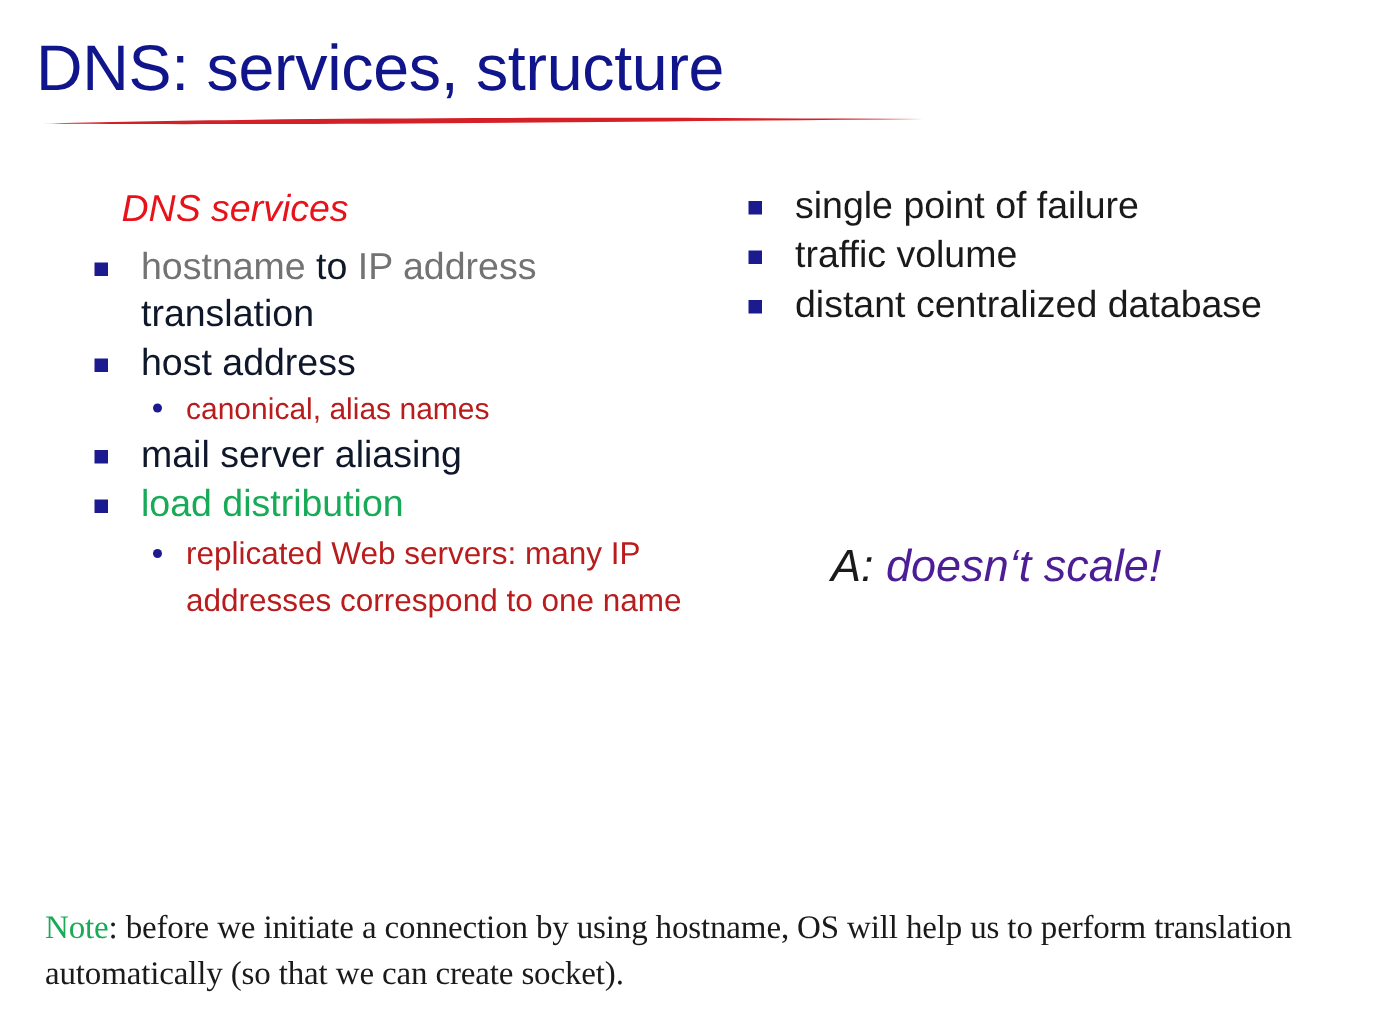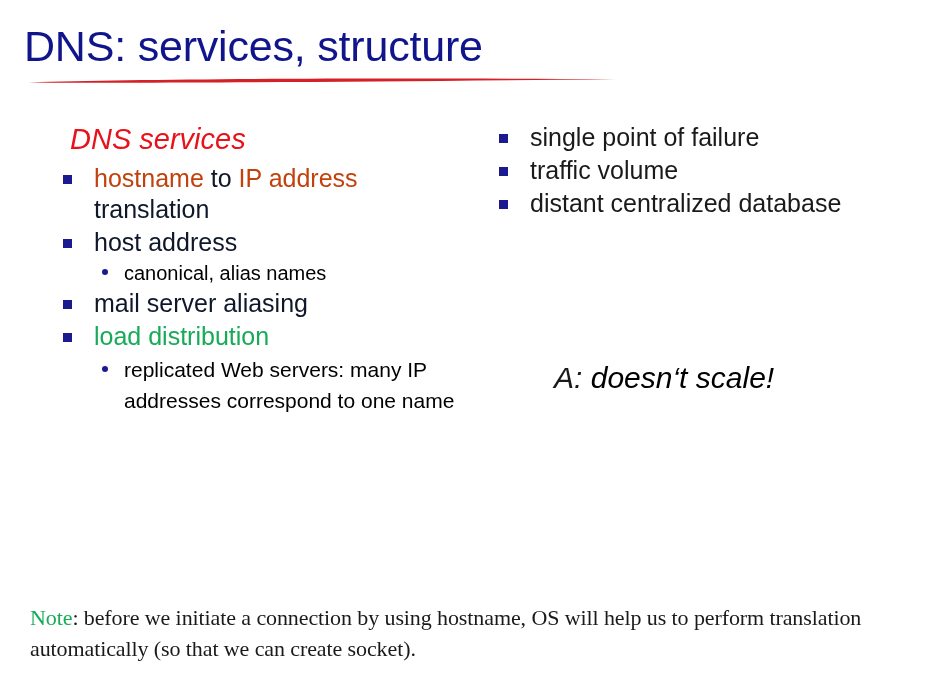--- a/index.html
+++ b/index.html
@@ -51,24 +51,24 @@
   .col {
     position: absolute;
     top: 122px;
   }
   .col-left  { left: 58px;  width: 400px; }
   .col-right { left: 494px; width: 420px; }
 
   .col-heading {
     font-family: "Liberation Sans", sans-serif;
     font-style: italic;
-    font-size: 29px;
+    font-size: 25px;
     line-height: 34px;
     color: #e8121a;
-    margin: 0 0 7px 12px;
+    margin: 0 0 7px 23px;
     white-space: nowrap;
   }
 
   ul.bullets {
     list-style: none;
     margin: 0;
     padding: 0;
   }
   ul.bullets > li {
     position: relative;
@@ -92,21 +92,21 @@
   ul.subbullets {
     list-style: none;
     margin: 2px 0 2px 0;
     padding: 0;
   }
   ul.subbullets > li {
     position: relative;
     padding-left: 30px;
     font-size: 20px;
     line-height: 26px;
-    color: #000000;
+    color: #b91c1c;
   }
   ul.subbullets > li.big {
     font-size: 21px;
     line-height: 31px;
   }
   ul.subbullets > li > .dot {
     position: absolute;
     left: 8px;
     top: 9px;
     width: 6px;
@@ -114,37 +114,37 @@
     border-radius: 50%;
     background: #1b1b8f;
   }
   ul.subbullets > li.big > .dot {
     top: 12px;
   }
 
   
   .deep { margin-left: 22px; }
 
-  .blue  { color: #c2410c; }
+  .blue  { color: #737373; }
   .black { color: #0f172a; }
   .green { color: #17ab57; }
 
   
   .answer {
     position: absolute;
     left: 554px;
     top: 360px;
     font-family: "Liberation Sans", sans-serif;
     font-style: italic;
     font-size: 30px;
     line-height: 36px;
     white-space: nowrap;
   }
   .answer .a-label { color: #1a1a1a; }
-  .answer .a-text  { color: #000000; }
+  .answer .a-text  { color: #4c1d95; }
 
   
   .footer {
     position: absolute;
     left: 30px;
     top: 602px;
     width: 860px;
     font-family: "Liberation Serif", serif;
     font-size: 22px;
     line-height: 31px;

